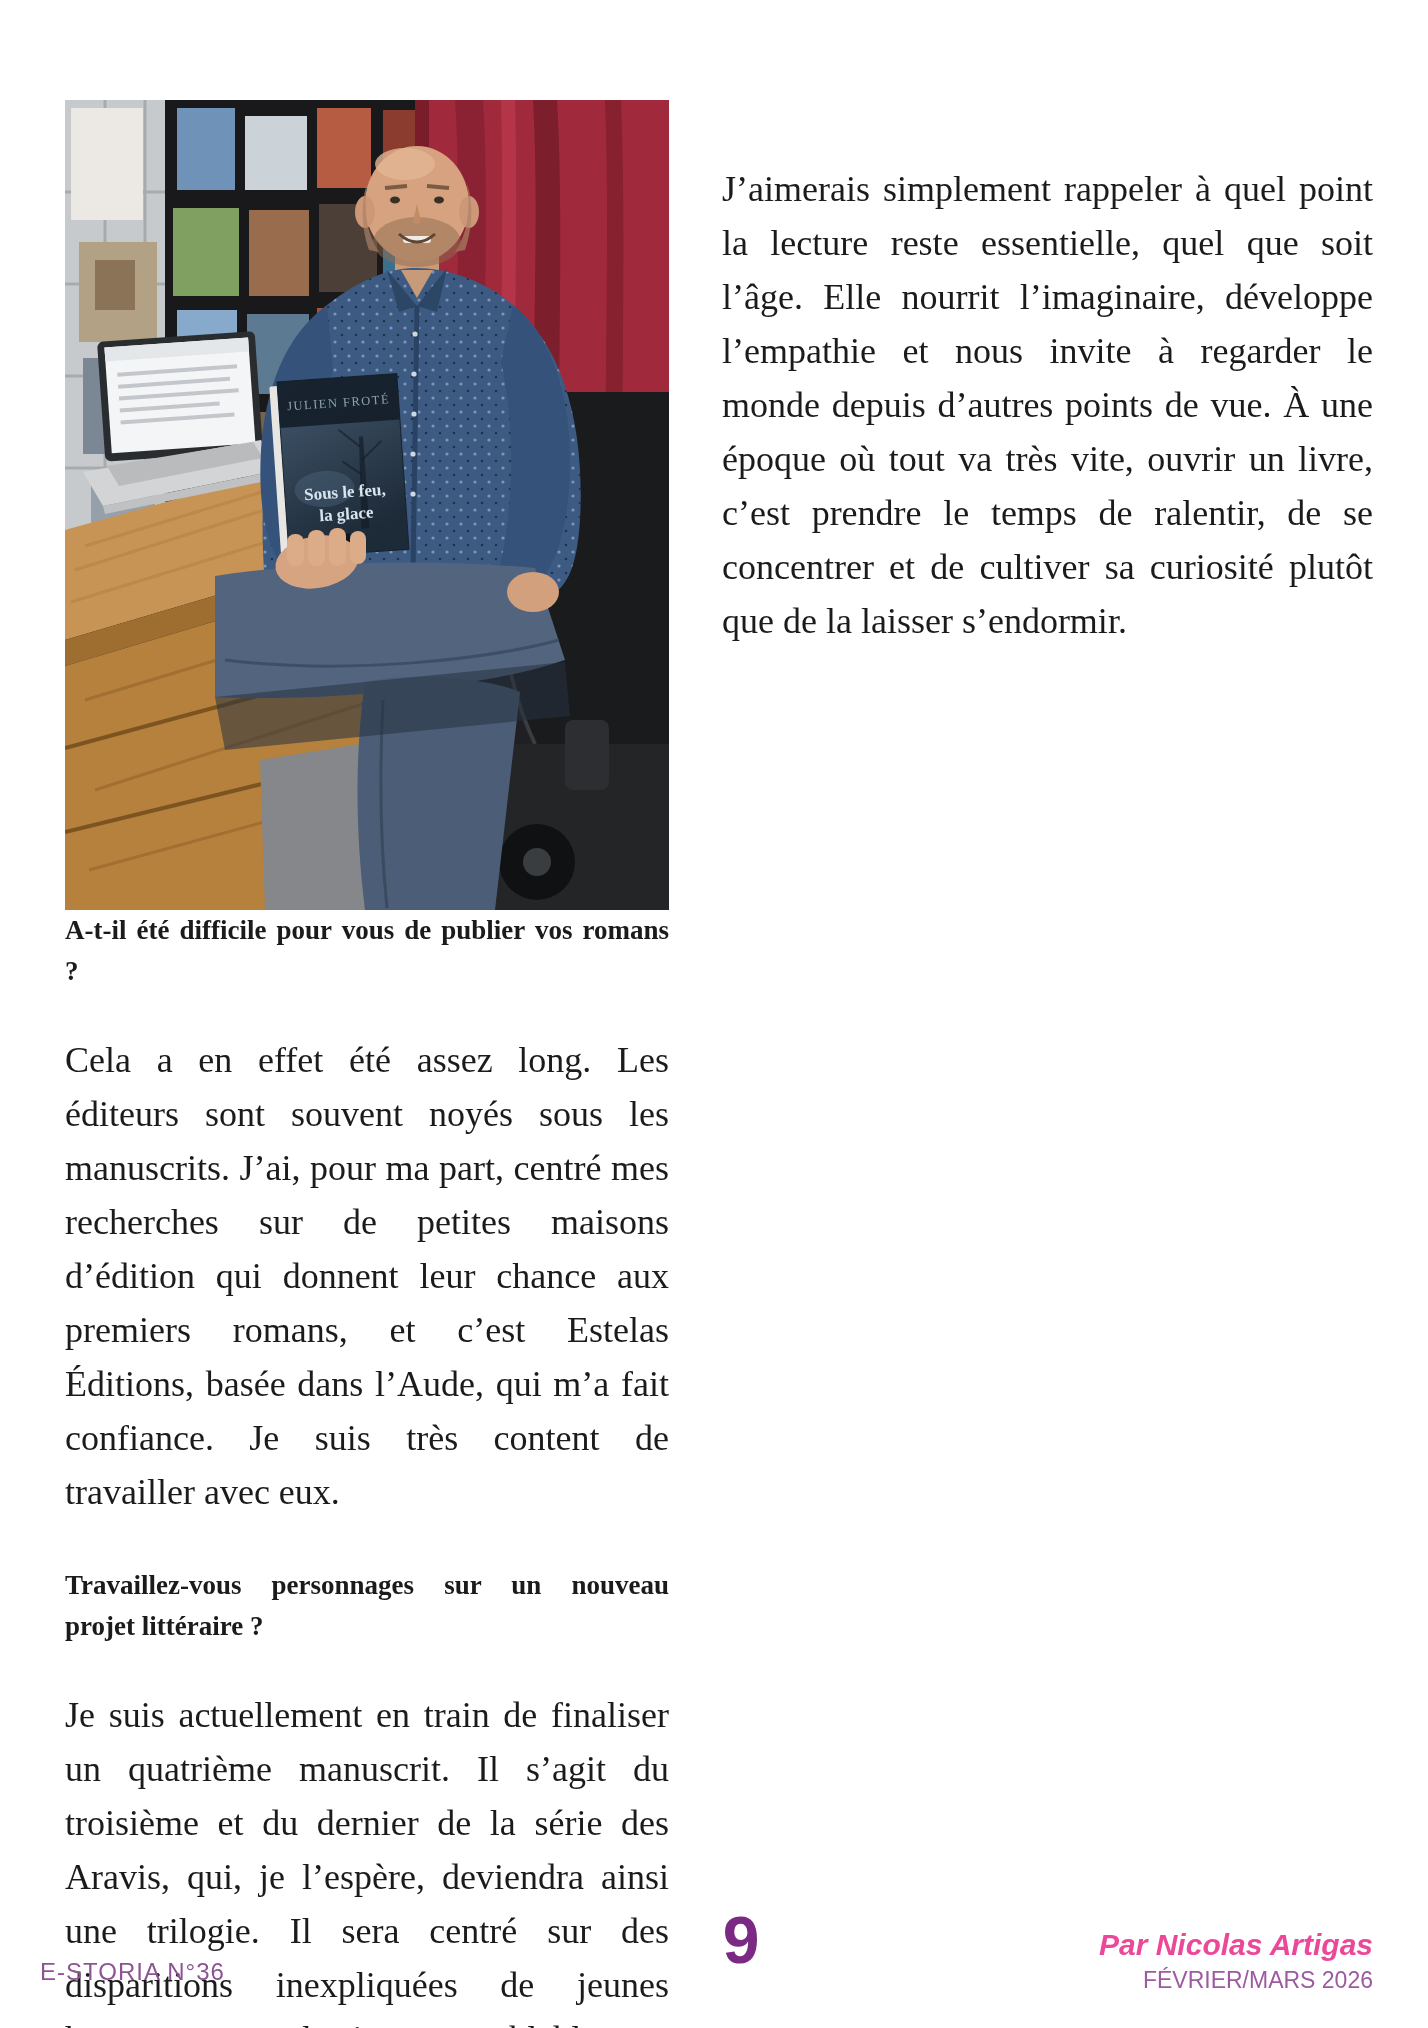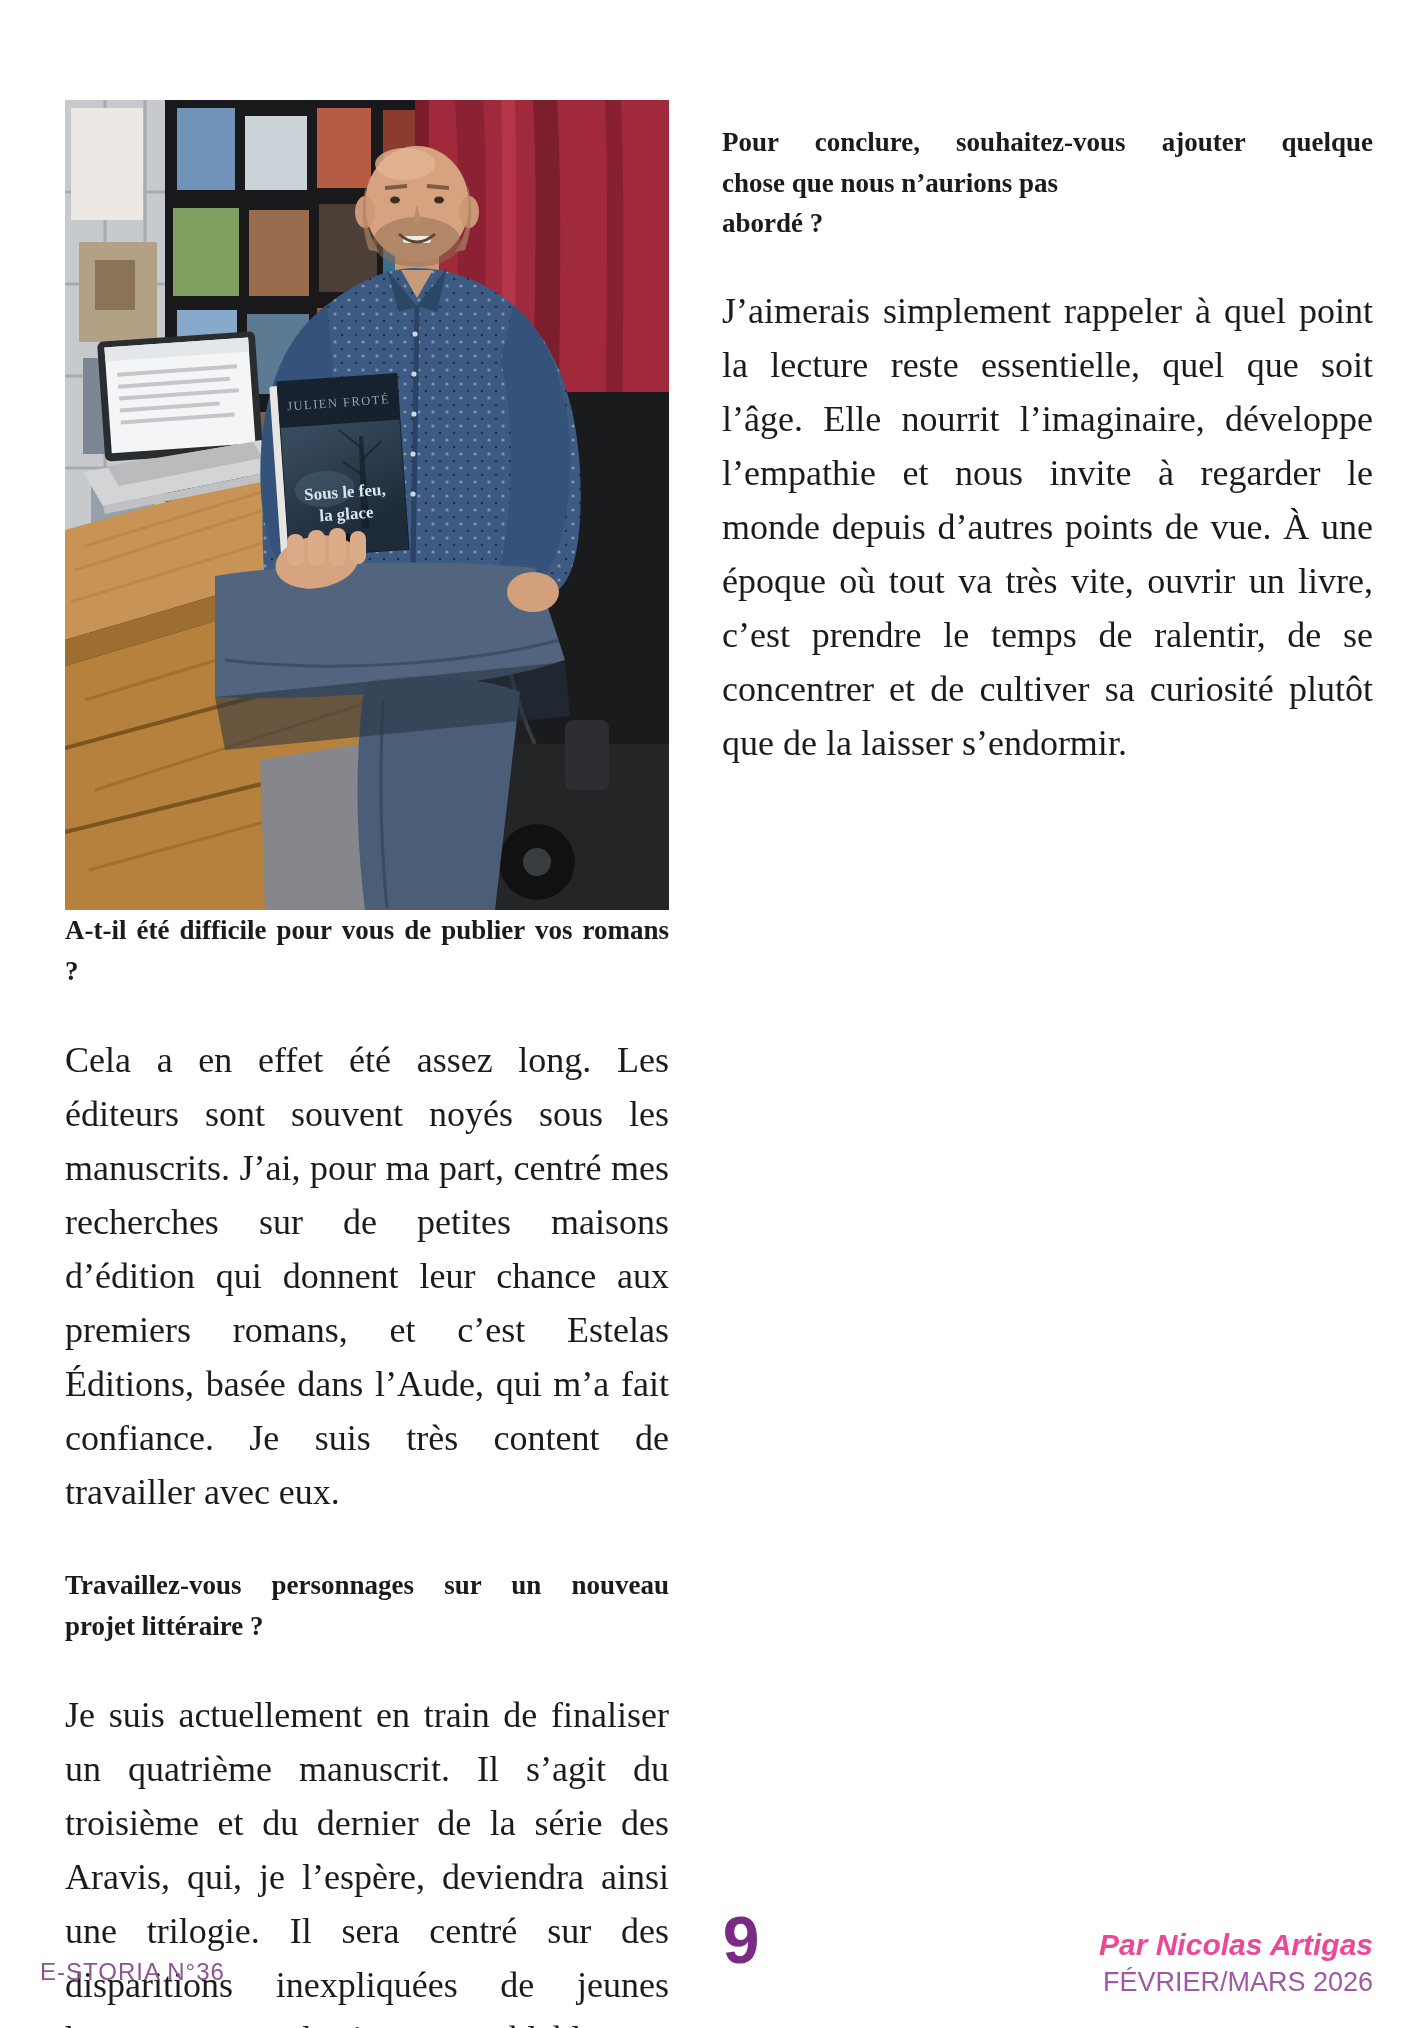--- a/index.html
+++ b/index.html
@@ -46,21 +46,21 @@
     position: absolute; left: 0; top: 1902px; width: 100%;
     text-align: center; text-indent: 54px;
     font-family: "Liberation Sans", sans-serif;
     font-size: 66px; font-weight: bold; color: #7b2a84;
   }
   .footer-by {
     position: absolute; right: 55px; top: 1928px; text-align: right;
     font-family: "Liberation Sans", sans-serif;
   }
   .footer-author { font-size: 30px; font-weight: bold; font-style: italic; color: #ec4899; }
-  .footer-date   { font-size: 27px; color: #9d5aa2; margin-top: 5px; }
+  .footer-date   { font-size: 23px; color: #9d5aa2; margin-top: 5px; }
 </style>
 </head>
 <body>
 
 <div class="page">
 
   <figure class="photo-wrap">
     <svg viewBox="0 0 604 810" preserveAspectRatio="none">
       <defs>
         <linearGradient id="coverGrad" x1="0" y1="0" x2="0.3" y2="1">
@@ -238,25 +238,20 @@
     <p class="a a1">Cela a en effet été assez long. Les éditeurs sont souvent noyés sous les manuscrits. J’ai, pour ma part, centré mes recherches sur de petites maisons d’édition qui donnent leur chance aux premiers romans, et c’est Estelas Éditions, basée dans l’Aude, qui m’a fait confiance. Je suis très content de travailler avec eux.</p>
 
     <h3 class="q q2">
       <span class="ql stretch">Travaillez-vous personnages sur un nouveau</span>
       <span class="ql">projet littéraire ?</span>
     </h3>
     <p class="a a2">Je suis actuellement en train de finaliser un quatrième manuscrit. Il s’agit du troisième et du dernier de la série des Aravis, qui, je l’espère, deviendra ainsi une trilogie. Il sera centré sur des disparitions inexpliquées de jeunes hommes aux physiques semblables, et l’on retrouvera quelques personnages de Sous le feu, la glace et Sous la surface. J’avais envie de terminer leurs histoires personnelles.</p>
   </section>
 
   <section class="col right-col">
-    <h3 class="q">
-      <span class="ql stretch">Pour conclure, souhaitez-vous ajouter quelque</span>
-      <span class="ql">chose que nous n’aurions pas</span>
-      <span class="ql">abordé ?</span>
-    </h3>
     <p class="a">J’aimerais simplement rappeler à quel point la lecture reste essentielle, quel que soit l’âge. Elle nourrit l’imaginaire, développe l’empathie et nous invite à regarder le monde depuis d’autres points de vue. À une époque où tout va très vite, ouvrir un livre, c’est prendre le temps de ralentir, de se concentrer et de cultiver sa curiosité plutôt que de la laisser s’endormir.</p>
   </section>
 
   <div class="footer-mag">E-STORIA N°36</div>
   <div class="footer-page">9</div>
   <div class="footer-by">
     <div class="footer-author">Par Nicolas Artigas</div>
     <div class="footer-date">FÉVRIER/MARS 2026</div>
   </div>
 

